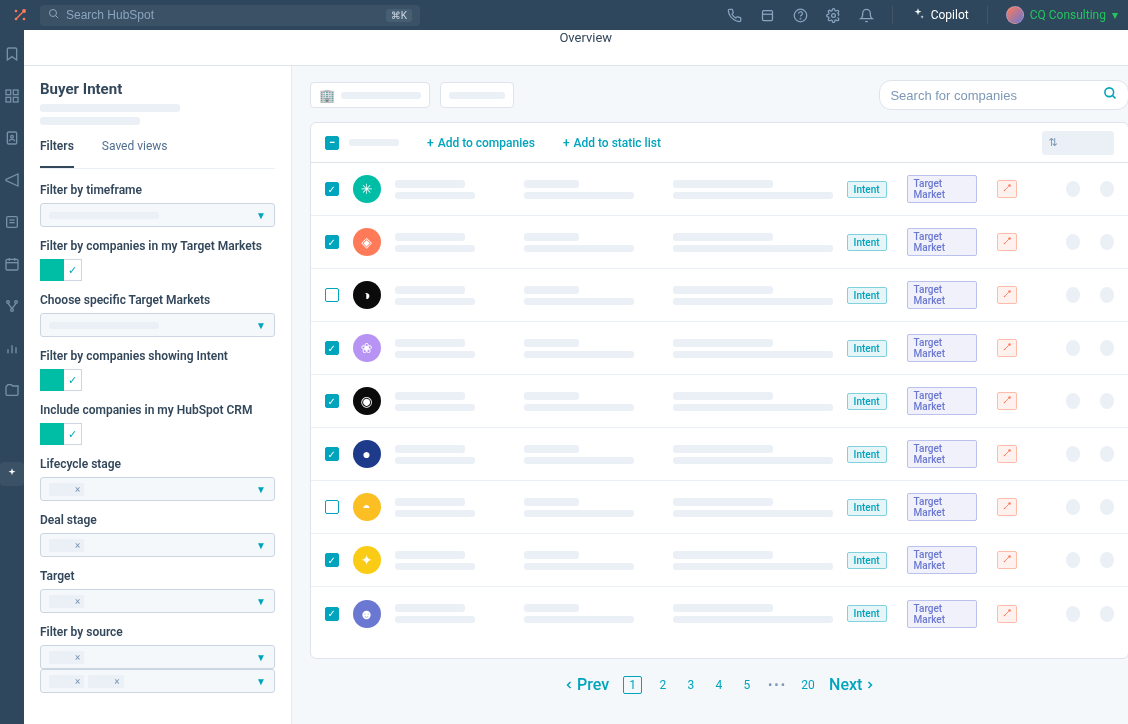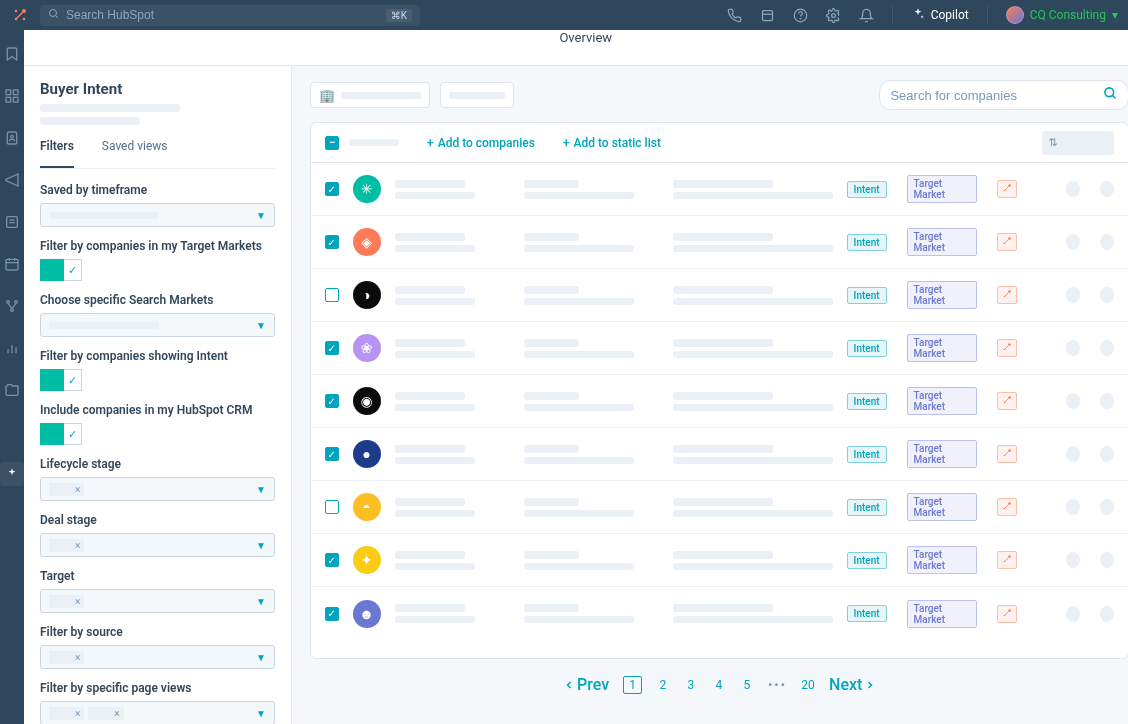--- a/index.html
+++ b/index.html
@@ -246,33 +246,33 @@
       <div class="sidebar">
         <h2>Buyer Intent</h2>
         <div class="skel" style="width:140px;height:8px;margin-top:6px"></div>
         <div class="skel" style="width:100px;height:8px;margin-top:5px"></div>
 
         <div class="subtabs">
           <div class="subtab active">Filters</div>
           <div class="subtab">Saved views</div>
         </div>
 
-        <span class="filter-label">Saved by timeframe</span>
+        <span class="filter-label">Filter by timeframe</span>
         <div class="select-box">
           <div class="skel" style="width:110px;height:7px"></div>
           <span class="caret">▼</span>
         </div>
 
         <span class="filter-label">Filter by companies in my Target Markets</span>
         <div class="toggle-row">
           <div class="toggle"></div>
           <div class="toggle-check">✓</div>
         </div>
 
-        <span class="filter-label">Choose specific Search Markets</span>
+        <span class="filter-label">Choose specific Target Markets</span>
         <div class="select-box">
           <div class="skel" style="width:110px;height:7px"></div>
           <span class="caret">▼</span>
         </div>
 
         <span class="filter-label">Filter by companies showing Intent</span>
         <div class="toggle-row">
           <div class="toggle"></div>
           <div class="toggle-check">✓</div>
         </div>
@@ -312,21 +312,20 @@
 
         <span class="filter-label">Filter by source</span>
         <div class="select-box">
           <span class="chip">
               <span class="skel" style="width:18px;height:6px"></span>
               <span class="chip-x">×</span>
             </span>
           <span class="caret">▼</span>
         </div>
 
-        <span class="filter-label">Filter by specific page views</span>
         <div class="select-box">
           <span style="display:flex;gap:4px">
             <span class="chip">
                 <span class="skel" style="width:18px;height:6px"></span>
                 <span class="chip-x">×</span>
               </span>
             <span class="chip">
                 <span class="skel" style="width:18px;height:6px"></span>
                 <span class="chip-x">×</span>
               </span>

